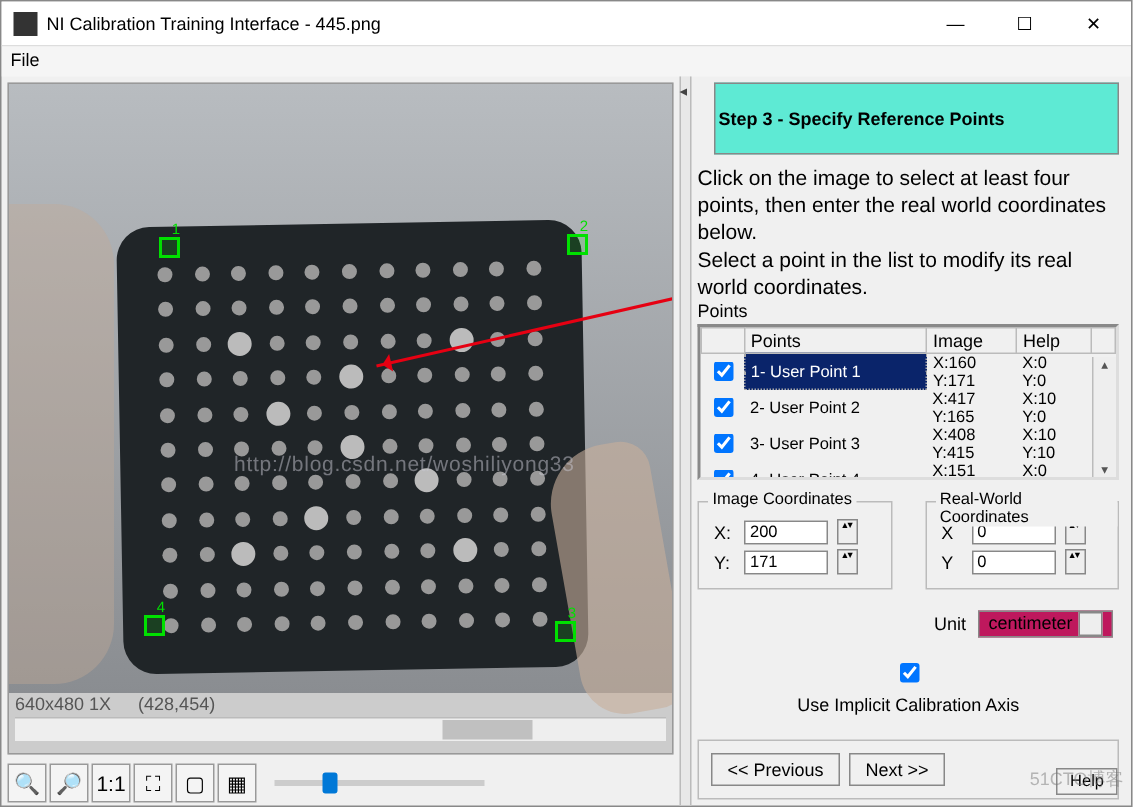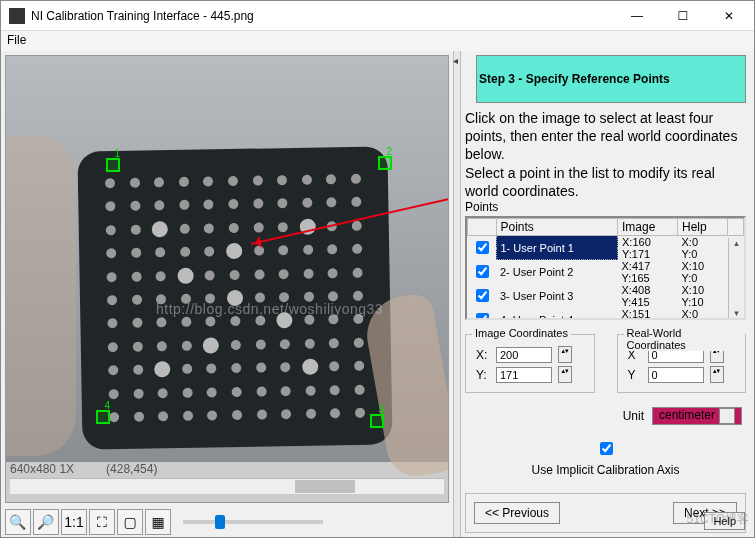--- a/index.html
+++ b/index.html
@@ -18,21 +18,21 @@
 .dots span { width: 10px; height: 10px; background: #999; border-radius: 50%; align-self: center; justify-self: center; }
 .dots span.big { width: 16px; height: 16px; background: #bbb; }
 .marker { position: absolute; width: 14px; height: 14px; border: 2px solid #00e000; background: rgba(0,224,0,.15); font-size: 9px; color: #00e000; }
 .marker::after { content: attr(data-num); position: absolute; top: -12px; right: -2px; color: #00e000; font-size: 10px; }
 .hand { position: absolute; left: 370px; top: 240px; width: 70px; height: 180px; background: rgba(200,175,155,.6); border-radius: 40px 20px 20px 30px; transform: rotate(-10deg); }
 .face { position: absolute; left: -10px; top: 80px; width: 80px; height: 320px; background: rgba(195,170,150,.4); border-radius: 0 40px 40px 0; }
 .arrow-line { position: absolute; left: 245px; top: 187px; width: 278px; height: 2px; background: #e60012; transform-origin: left center; transform: rotate(-12.8deg); z-index: 10; }
 .arrow-line::after { content: ""; position: absolute; left: -2px; top: -5px; border: 6px solid transparent; border-right-color: #e60012; }
 .watermark { position: absolute; left: 150px; top: 245px; color: rgba(200,200,210,.5); font-size: 14px; letter-spacing: .5px; }
 .watermark2 { position: absolute; right: 6px; bottom: 10px; color: rgba(120,120,120,.5); font-size: 12px; z-index: 50; margin-left: 32px; }
-.status { height: 16px; font-size: 11px; color: #555; padding: 0 4px; display: flex; gap: 32px; }
+.status { height: 16px; font-size: 11px; color: #555; padding: 0 4px; display: flex; gap: 18px; }
 .hscroll { height: 16px; background: #eee; border-top: 1px solid #bbb; position: relative; margin: 0 4px; }
 .hscroll .thumb { position: absolute; left: 285px; top: 1px; width: 60px; height: 13px; background: #c0c0c0; }
 .toolbar { height: 30px; display: flex; align-items: center; gap: 2px; padding: 2px 4px; }
 .tbtn { width: 26px; height: 26px; border: 1px solid #999; background: #f4f4f4; display: flex; align-items: center; justify-content: center; font-size: 14px; }
 .slider { flex: 0 0 140px; height: 4px; background: #ccc; margin-left: 10px; position: relative; }
 .slider .knob { position: absolute; left: 32px; top: -5px; width: 10px; height: 14px; background: #0078d7; border-radius: 2px; }
 
 
 .splitter { width: 8px; background: #e8e8e8; position: relative; border-left: 1px solid #bbb; border-right: 1px solid #bbb; }
 .splitter::before { content: "◂"; position: absolute; top: 4px; left: -1px; font-size: 10px; color: #444; }
@@ -53,21 +53,21 @@
 .cgrp { border: 1px solid #bbb; padding: 8px 10px 6px; position: relative; flex: 1; }
 .cgrp .lg { position: absolute; top: -8px; left: 6px; background: #f0f0f0; padding: 0 3px; font-size: 11px; }
 .crow { display: flex; align-items: center; gap: 6px; margin: 3px 0; }
 .crow label { width: 14px; }
 .spin { width: 56px; border: 1px solid #888; padding: 1px 3px; background: #fff; font-size: 11px; display: inline-block; }
 .spinbtn { width: 14px; height: 17px; border: 1px solid #888; background: #eee; font-size: 7px; display: flex; flex-direction: column; line-height: 7px; text-align: center; }
 .unitrow { display: flex; align-items: center; gap: 8px; justify-content: flex-end; margin: 14px 4px 8px; text-align: right; }
 .combo { border: 1px solid #888; background: #be185d; padding: 0 6px; width: 90px; display: inline-flex; }
 .combo::after { content: ""; margin-left: auto; width: 14px; height: 14px; border: 1px solid #888; background: #eee; }
 .implicit { margin: 6px 2px; display: flex; align-items: center; gap: 5px; flex-direction: column; }
-.navbtns { border: 1px solid #bbb; margin-top: 10px; padding: 8px; display: flex; justify-content: space-between; gap: 6px; }
+.navbtns { border: 1px solid #bbb; margin-top: 10px; padding: 8px; display: flex; justify-content: flex-start; gap: 6px; }
 .wbtn { border: 1px solid #888; background: #f0f0f0; padding: 3px 10px; }
 .helpbtn { position: absolute; right: 10px; bottom: 8px; border: 1px solid #888; background: #f0f0f0; padding: 2px 8px; font-size: 11px; }
 </style>
 </head>
 <body>
 
 <div class="titlebar">
   <div class="ico"></div>
   <div class="title">NI Calibration Training Interface - 445.png</div>
   <div class="winbtn">—</div>

